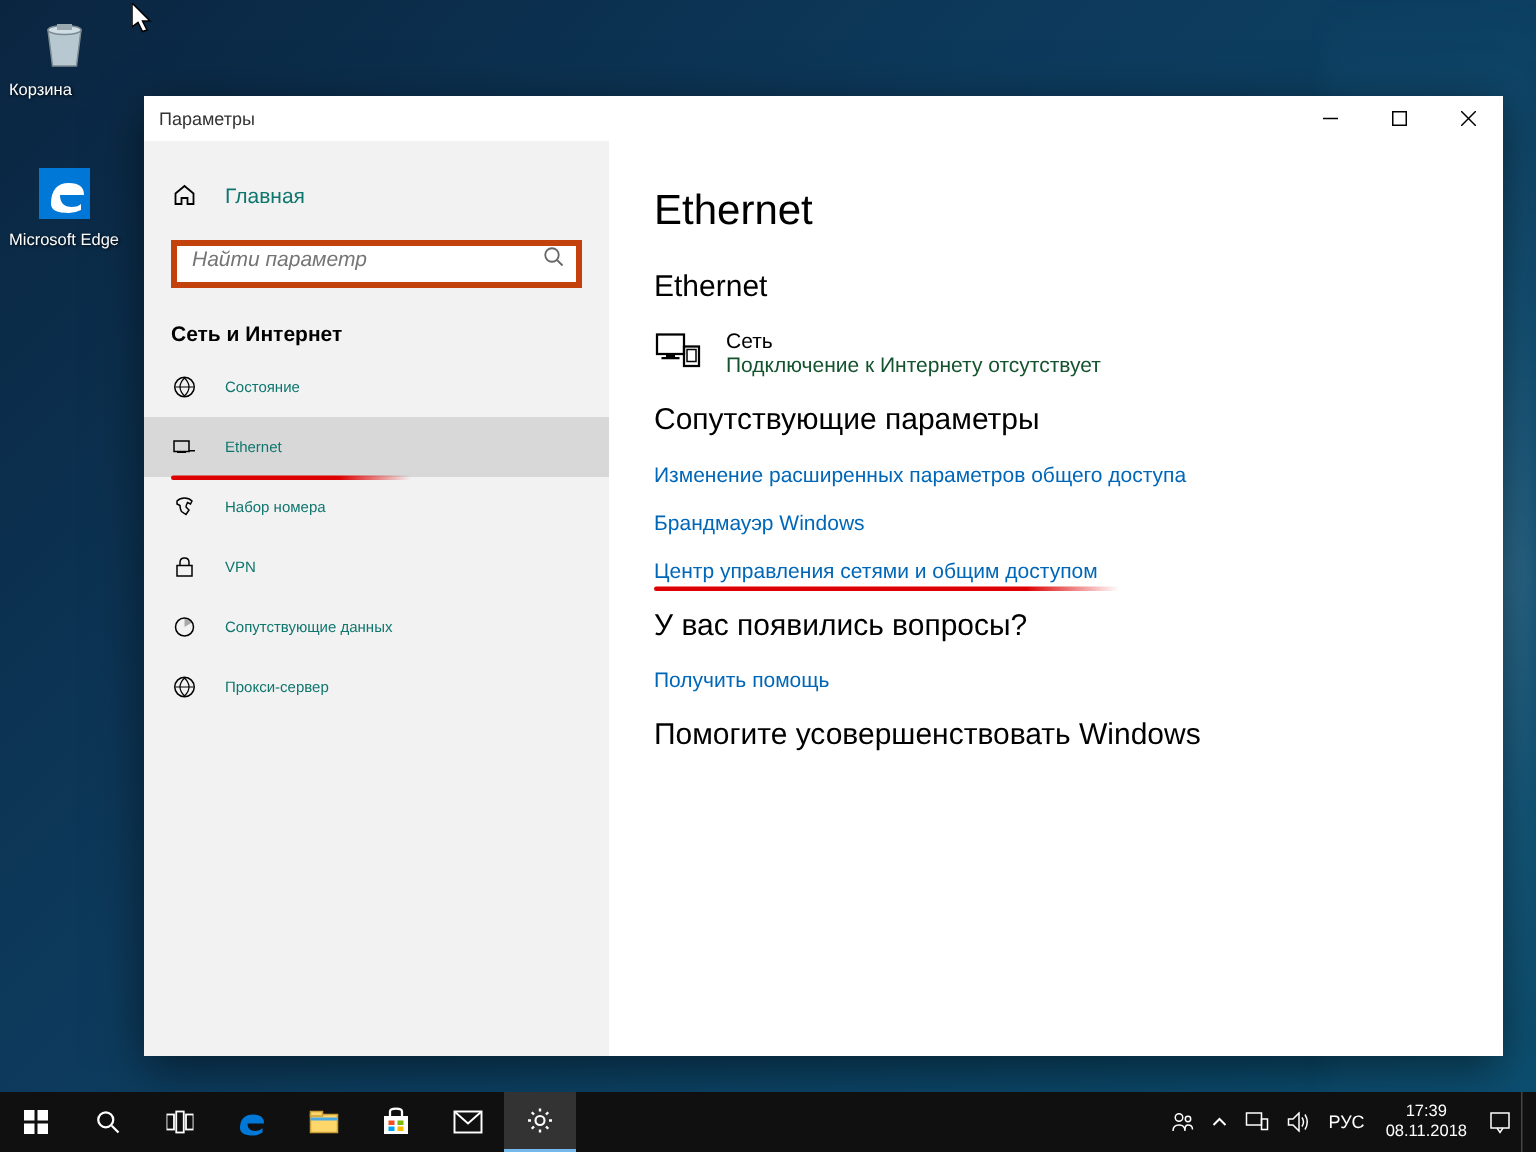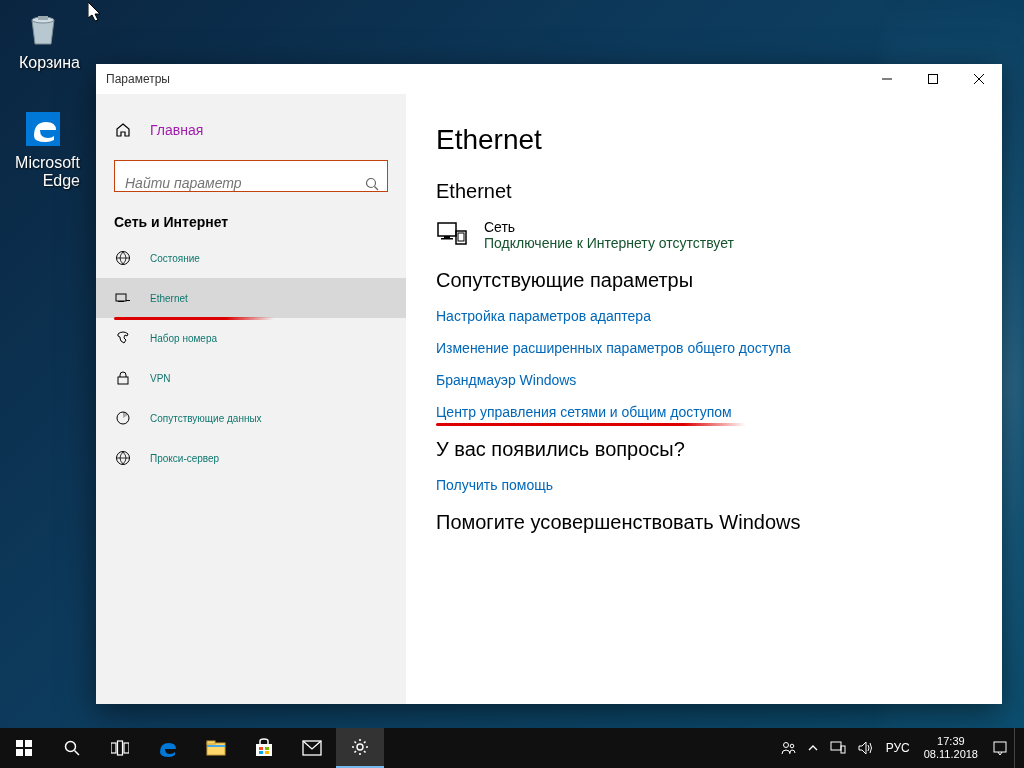--- a/index.html
+++ b/index.html
@@ -1,33 +1,33 @@
 <!DOCTYPE html>
 <html><head>
 <meta charset="utf-8">
 <style>
 * { margin: 0; padding: 0; box-sizing: border-box; font-family: "Segoe UI", Arial, sans-serif; }
 body { width: 1024px; height: 768px; background: linear-gradient(135deg, #0a2540 0%, #0d3a5c 40%, #0a4d6e 100%); position: relative; overflow: hidden; }
 .light-beam { position: absolute; right: 0; top: 0; width: 140px; height: 100%; background: linear-gradient(180deg, rgba(255,255,255,0) 0%, rgba(100,200,255,0.15) 30%, rgba(150,220,255,0.25) 50%, rgba(100,200,255,0.15) 70%, rgba(255,255,255,0) 100%); filter: blur(8px); }
 .cursor { position: absolute; left: 88px; top: 2px; width: 16px; height: 22px; z-index: 100; }
 .cursor svg { width: 100%; height: 100%; }
-.desktop-icon { position: absolute; width: 74px; text-align: right; color: #fff; font-size: 16px; }
+.desktop-icon { position: absolute; width: 74px; text-align: left; color: #fff; font-size: 11px; }
 .desktop-icon .icon { width: 42px; height: 42px; margin: 0 auto 4px; display: flex; align-items: center; justify-content: center; }
 .desktop-icon .label { text-shadow: 1px 1px 2px rgba(0,0,0,0.8); }
 .recycle-bin { left: 6px; top: 8px; }
 .edge-icon { left: 6px; top: 108px; }
 .settings-window { position: absolute; left: 96px; top: 64px; width: 906px; height: 640px; background: #fff; box-shadow: 0 8px 30px rgba(0,0,0,0.5); display: flex; flex-direction: column; }
 .titlebar { height: 30px; display: flex; align-items: center; padding-left: 10px; font-size: 12px; color: #333; }
 .titlebar-controls { margin-left: auto; display: flex; }
 .titlebar-btn { width: 46px; height: 30px; display: flex; align-items: center; justify-content: center; cursor: default; }
 .window-body { flex: 1; display: flex; overflow: hidden; }
 .sidebar { width: 310px; background: #f2f2f2; padding: 18px 0 0 0; overflow-y: auto; }
-.home-link { display: flex; align-items: center; padding: 10px 20px 10px 18px; font-size: 14px; color: #a21caf; cursor: default; }
+.home-link { display: flex; align-items: center; padding: 10px 20px 10px 18px; font-size: 14px; color: #0f766e; cursor: default; }
 .home-link .icn { width: 18px; margin-right: 18px; display: flex; align-items: center; justify-content: center; }
-.search-box { margin: 12px 18px 0 18px; height: 32px; border: 1px solid #c2410c; background: #fff; display: flex; align-items: flex-end; padding: 0 8px 0 10px; }
+.search-box { margin: 12px 18px 0 18px; height: 32px; border: 4px solid #c2410c; background: #fff; display: flex; align-items: flex-start; padding: 0 8px 0 10px; }
 .search-box input { border: none; outline: none; flex: 1; font-size: 14px; font-style: italic; color: #666; background: transparent; }
 .search-box .search-ic { color: #666; }
 .category { padding: 22px 18px 8px 18px; font-size: 14px; font-weight: 600; color: #000; }
 .nav-item { display: flex; align-items: center; padding: 12px 18px 12px 18px; font-size: 10px; color: #0f766e; cursor: default; position: relative; }
 .nav-item.active { background: #d8d8d8; }
 .nav-item .icn { width: 18px; margin-right: 18px; display: flex; align-items: center; justify-content: center; }
 .red-underline { position: absolute; left: 18px; bottom: -2px; width: 160px; height: 3px; background: linear-gradient(90deg, #d00 0%, #d00 70%, rgba(221,0,0,0) 100%); border-radius: 2px; }
 .content { flex: 1; padding: 30px 30px 0 30px; overflow-y: auto; }
 .content h1 { font-size: 28px; font-weight: 400; color: #000; margin-bottom: 24px; }
 .content h2 { font-size: 20px; font-weight: 400; color: #000; margin-bottom: 16px; margin-top: 18px; }
@@ -199,21 +199,20 @@
               <rect x="22" y="12" width="6" height="8" fill="none" stroke="#000" stroke-width="1"></rect>
             </svg>
         </div>
         <div class="nettxt">
           <div class="t1">Сеть</div>
           <div class="t2">Подключение к Интернету отсутствует</div>
         </div>
       </div>
 
       <h2>Сопутствующие параметры</h2>
-      <a class="link">Настройка параметров адаптера</a>
       <a class="link">Изменение расширенных параметров общего доступа</a>
       <a class="link" style="margin-top:10px">Брандмауэр Windows</a>
       <a class="link">
         <span>Центр управления сетями и общим доступом</span>
         <div class="red-underline2"></div>
       </a>
 
       <h2>У вас появились вопросы?</h2>
       <a class="link">Получить помощь</a>
 

